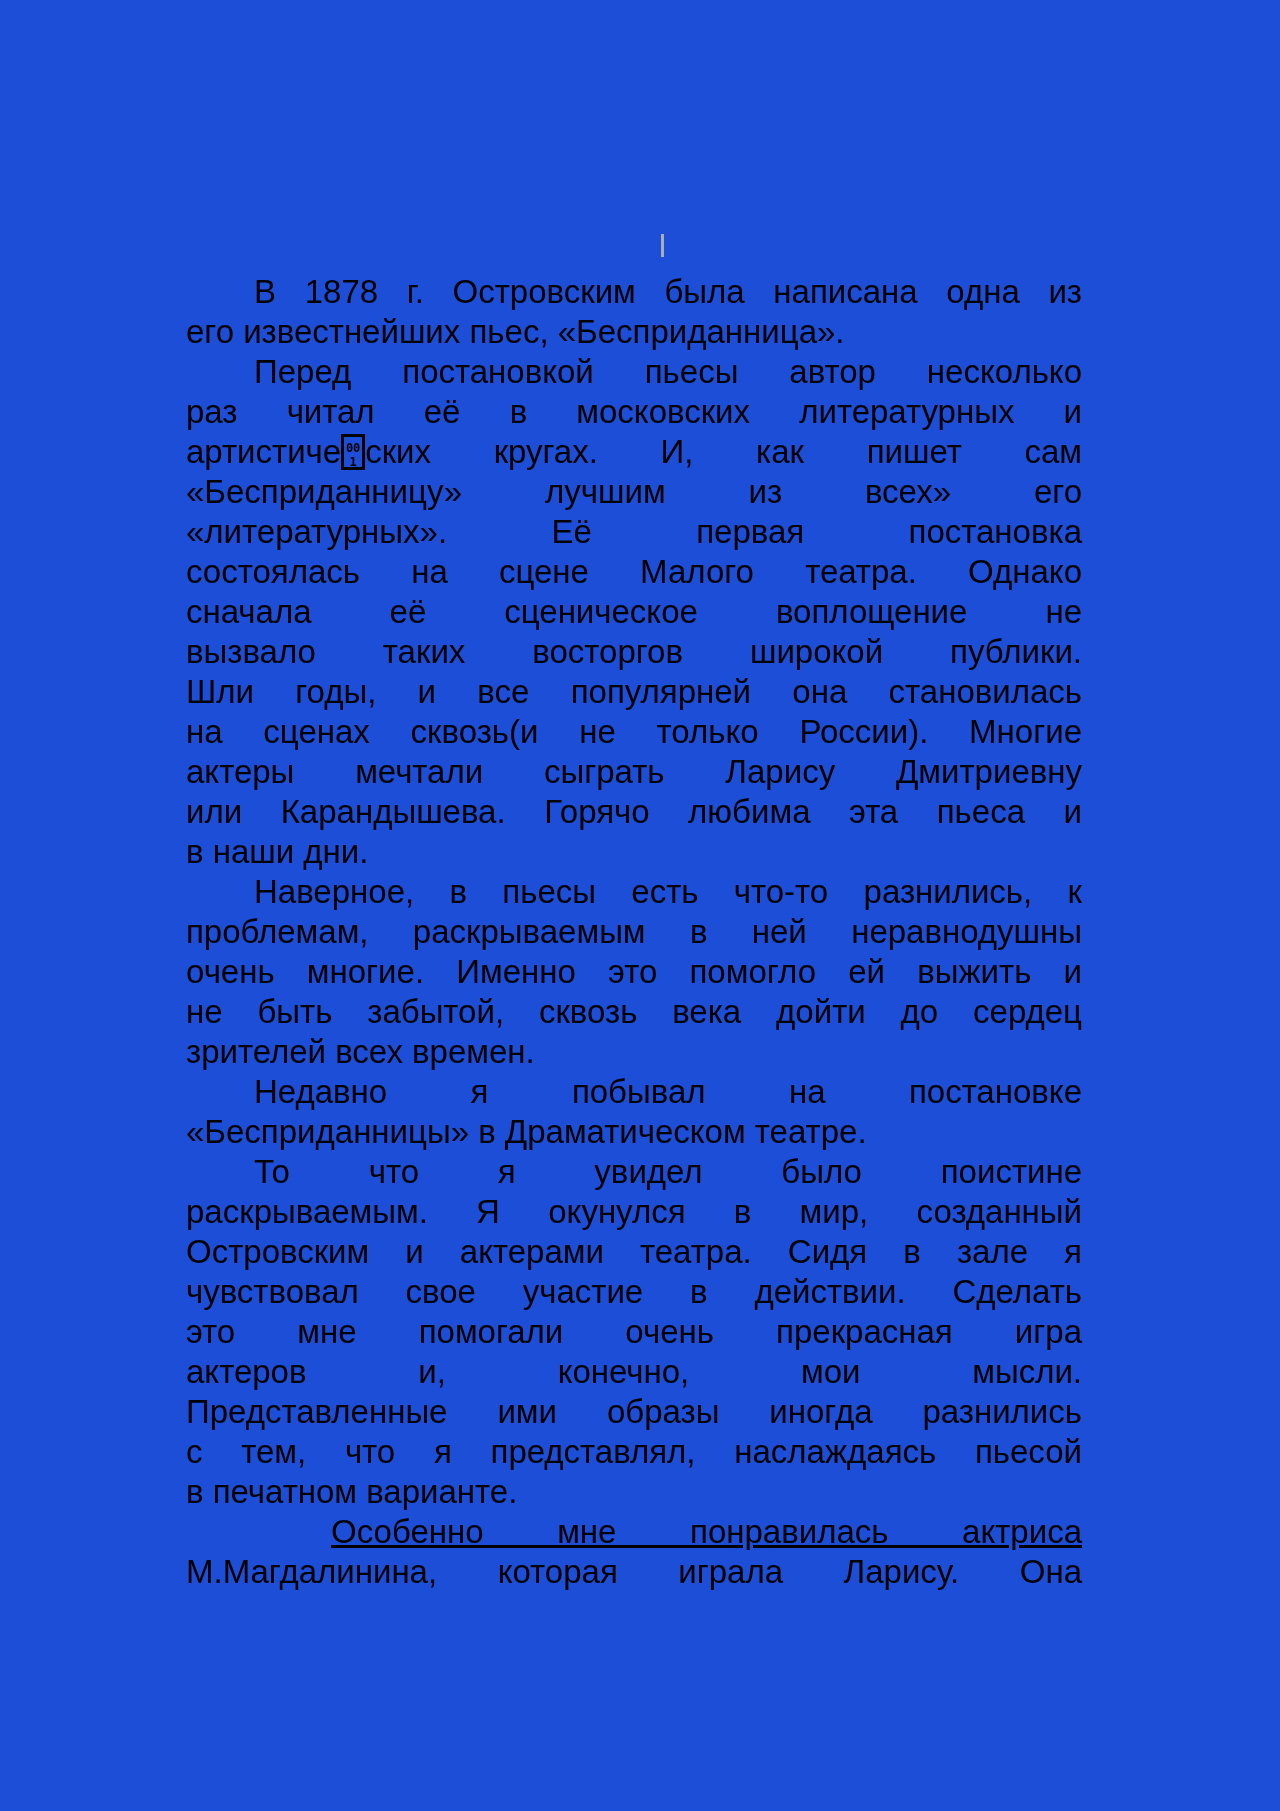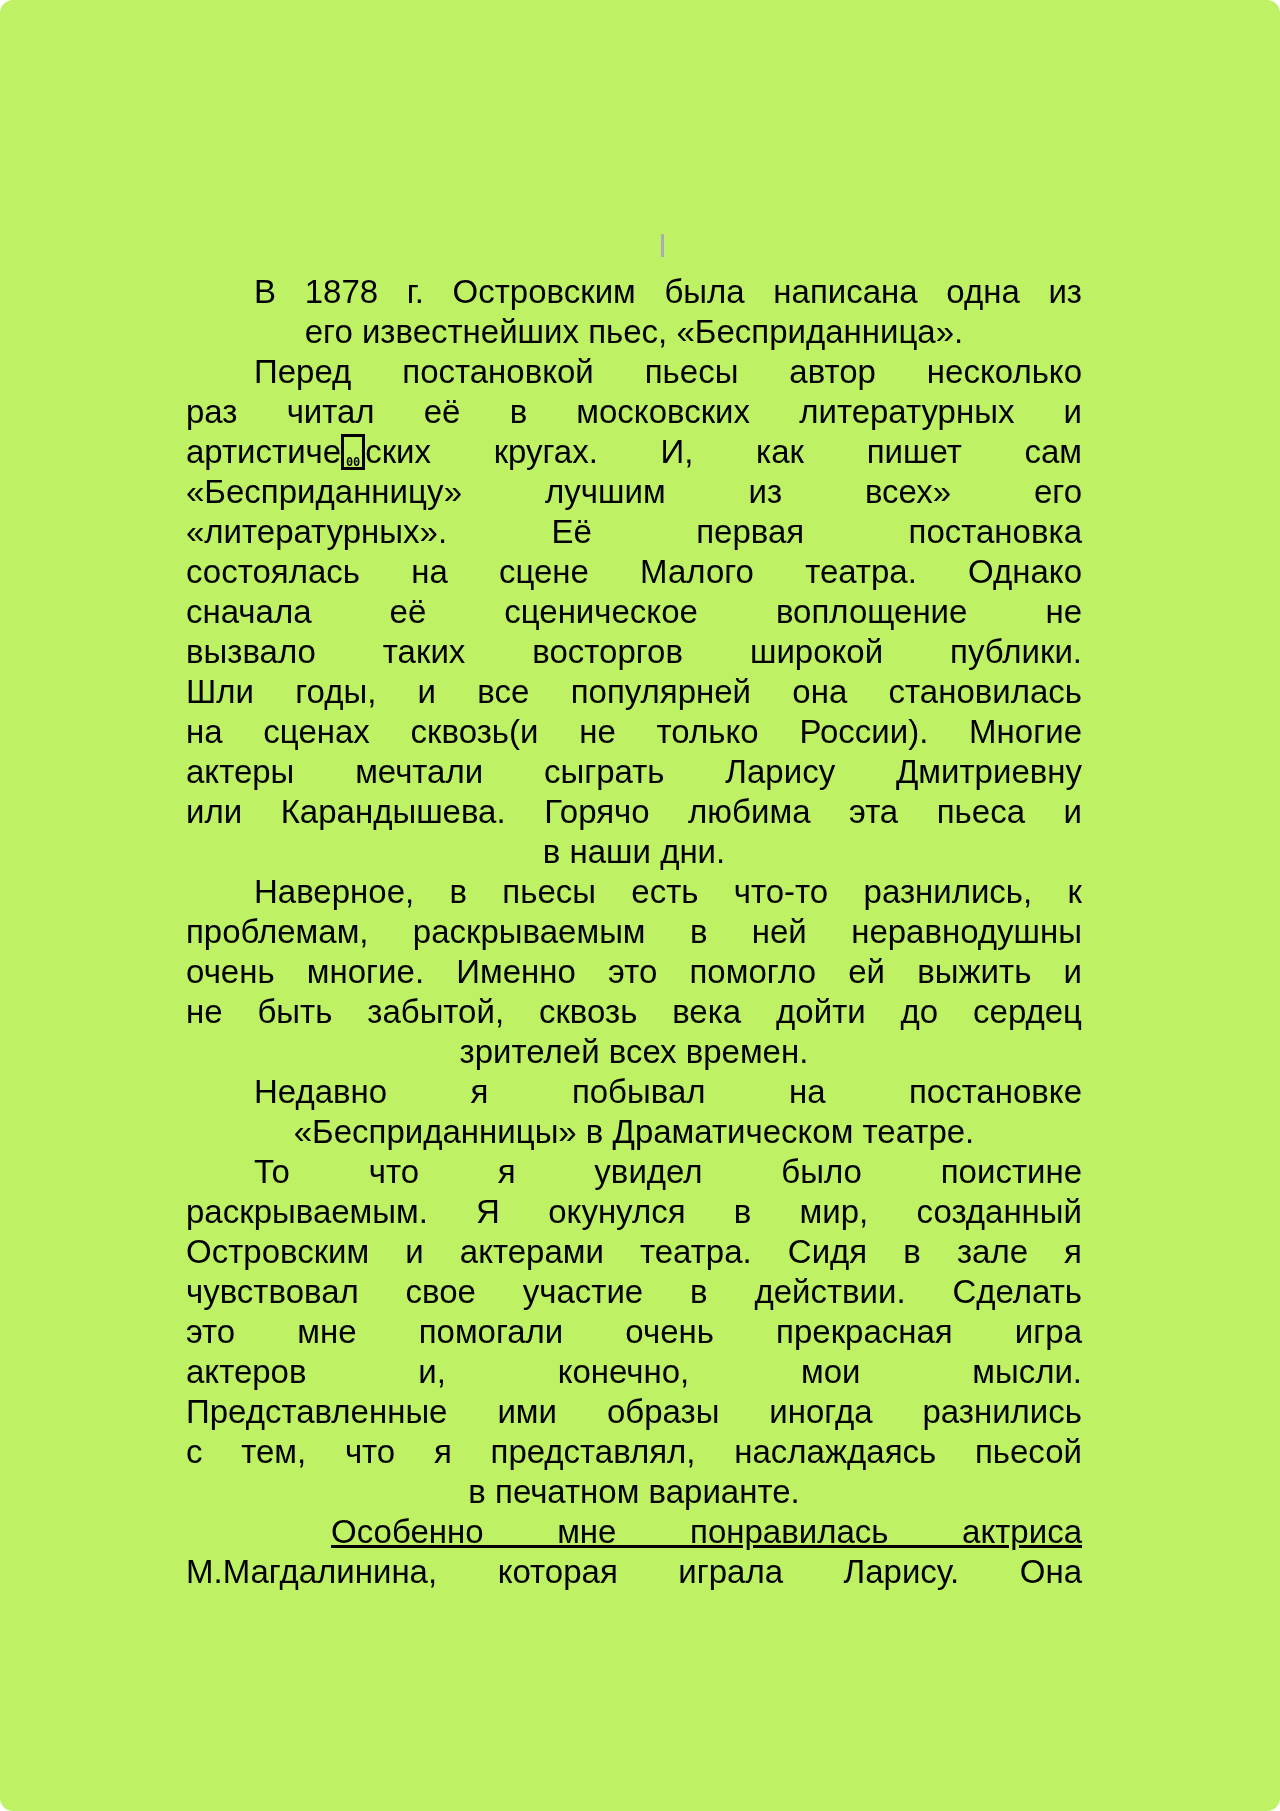--- a/index.html
+++ b/index.html
@@ -4,44 +4,43 @@
 <style>
   html, body {
     margin: 0;
     padding: 0;
     background: #ffffff;
   }
   .page {
     position: relative;
     width: 1280px;
     height: 1811px;
-    background: #bef264;
+    background: #1d4ed8;
     overflow: hidden;
     font-family: "Liberation Sans", sans-serif;
     font-size: 33px;
     line-height: 40px;
     color: #000000;
-    border-radius: 13px;
   }
   .caret {
     position: absolute;
     left: 661px;
     top: 234px;
     width: 3px;
     height: 23px;
     background: #a9aeb1;
   }
   .textblock {
     position: absolute;
     left: 186px;
     top: 272px;
     width: 896px;
   }
   .line {
-    text-align: center;
+    text-align: left;
     white-space: normal;
   }
   .line.just {
     text-align: justify;
     text-align-last: justify;
   }
   .line.ind1 { text-indent: 68px; }
   .line.ind2 { text-indent: 145px; text-decoration: underline; }
   .tofu {
     display: inline-block;
@@ -49,21 +48,21 @@
     width: 24px;
     height: 36px;
     border: 3px solid #000000;
     vertical-align: -7px;
     text-indent: 0;
     text-align: center;
     font-family: "DejaVu Sans Mono", monospace;
     font-size: 12px;
     font-weight: bold;
     line-height: 14px;
-    padding-top: 18px;
+    padding-top: 4px;
     overflow: hidden;
   }
   .tofu div {
     text-align: center;
     text-align-last: center;
     letter-spacing: 0;
   }
 </style>
 </head>
 <body>

